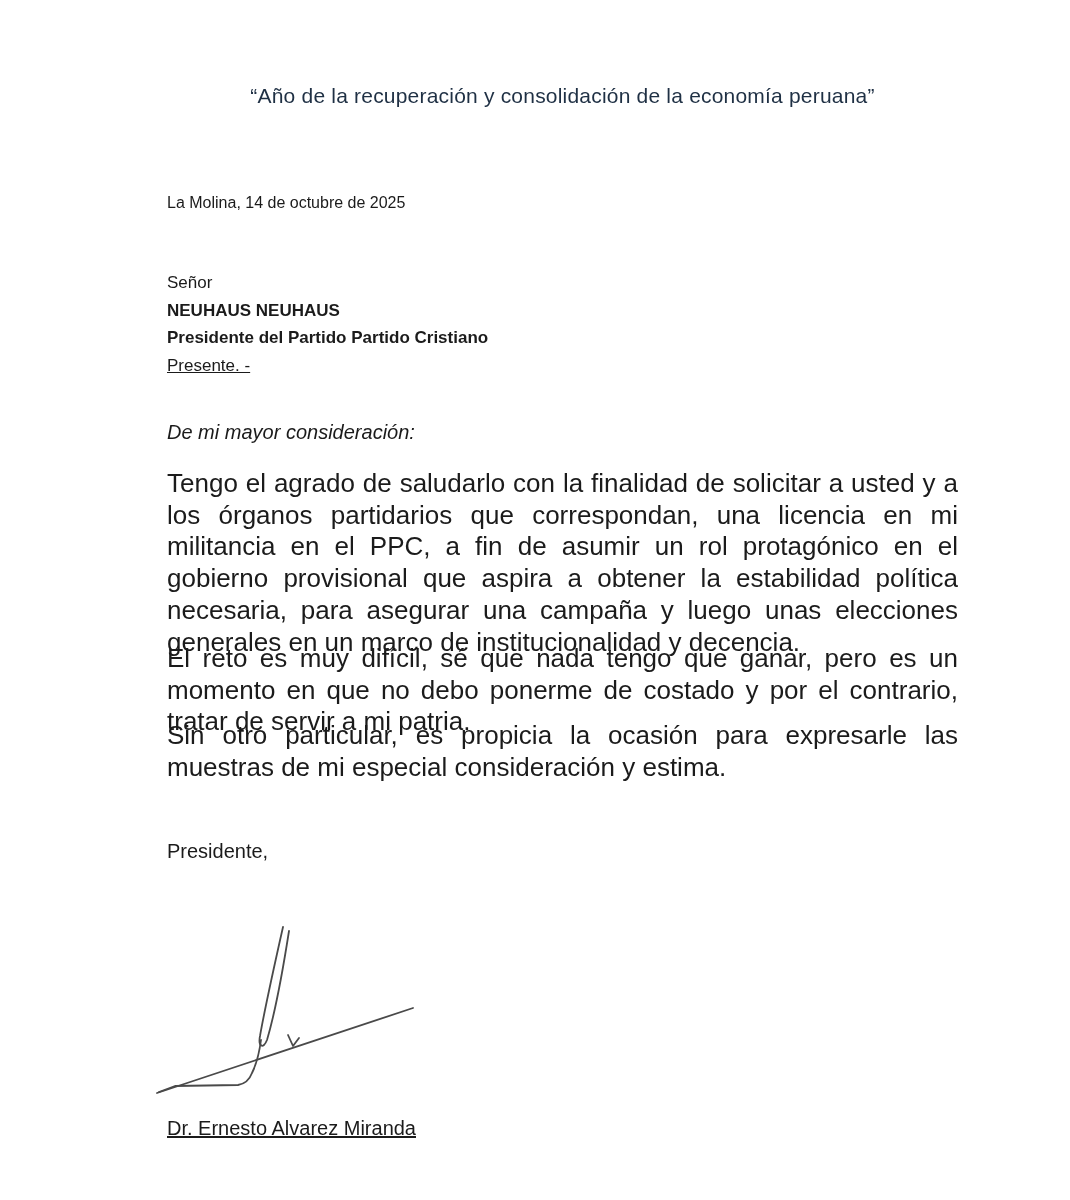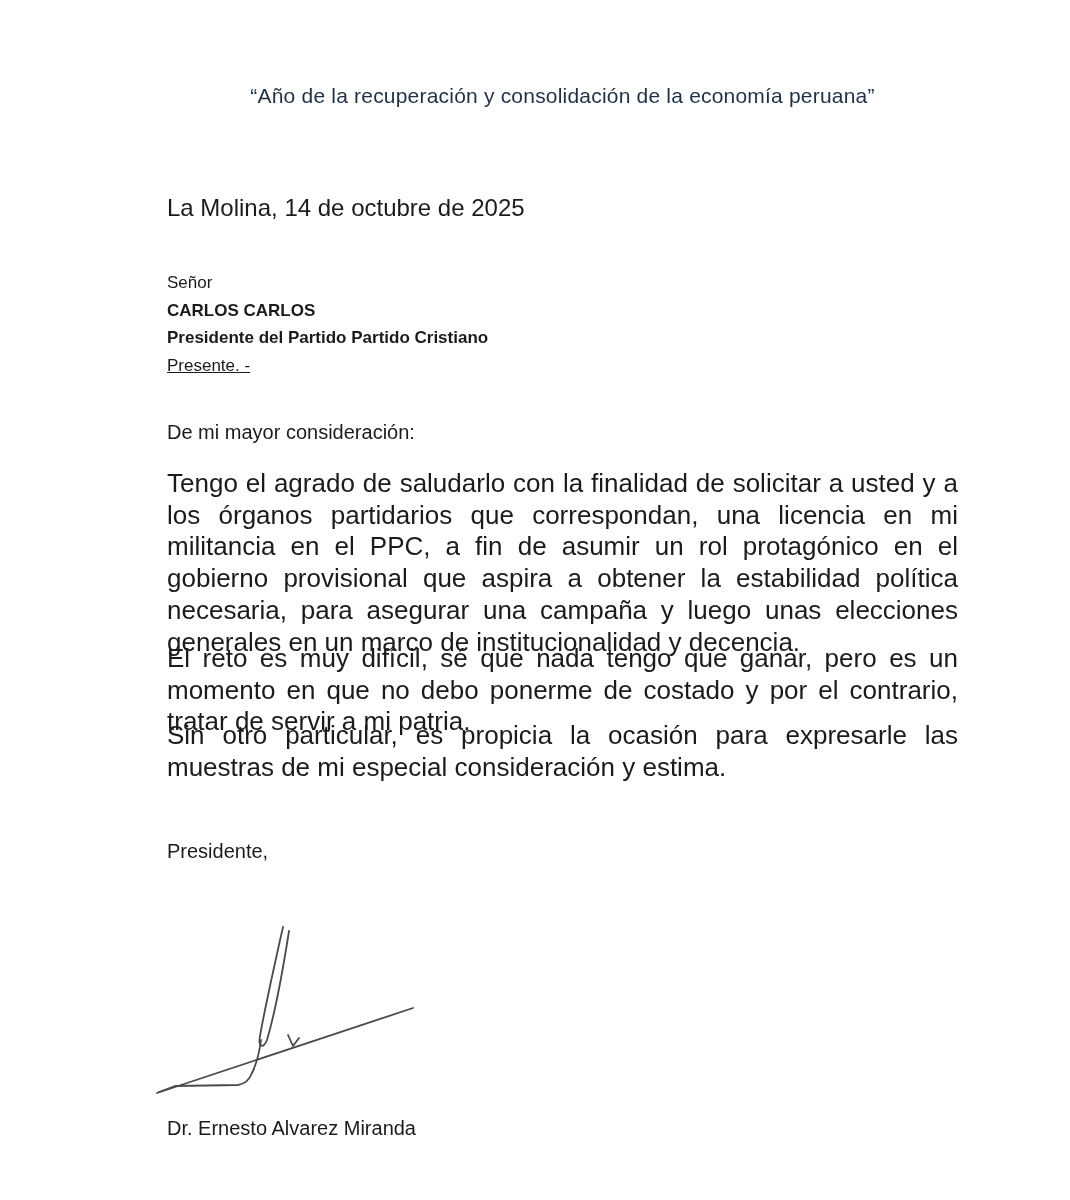--- a/index.html
+++ b/index.html
@@ -19,36 +19,37 @@
     top: 84px;
     text-align: center;
     font-size: 21px;
     color: #1f3044;
     letter-spacing: 0.2px;
   }
   .date-line {
     position: absolute;
     left: 167px;
     top: 194px;
-    font-size: 24px;
+    font-size: 16px;
   }
   .address-block {
     position: absolute;
     left: 167px;
     top: 269px;
     font-size: 17px;
     line-height: 27.5px;
   }
   .address-block .bold { font-weight: bold; }
   .address-block .underline { text-decoration: underline; }
   .greeting {
     position: absolute;
     left: 167px;
     top: 421px;
     font-size: 20px;
+    font-style: italic;
   }
   .para {
     position: absolute;
     left: 167px;
     width: 791px;
     font-size: 26px;
     line-height: 31.7px;
     text-align: justify;
     margin: 0;
   }
@@ -66,34 +67,35 @@
     left: 155px;
     top: 905px;
     width: 320px;
     height: 210px;
   }
   .signer-name {
     position: absolute;
     left: 167px;
     top: 1117px;
     font-size: 20px;
+    text-decoration: underline;
   }
 </style>
 </head>
 <body>
 
 <div class="page">
 
   <div class="quote">“Año de la recuperación y consolidación de la economía peruana”</div>
 
   <div class="date-line">La Molina, 14 de octubre de 2025</div>
 
   <div class="address-block">
     <div>Señor</div>
-    <div class="bold">CARLOS CARLOS</div>
+    <div class="bold">NEUHAUS NEUHAUS</div>
     <div class="bold">Presidente del Partido Partido Cristiano</div>
     <div class="underline">Presente. -</div>
   </div>
 
   <div class="greeting">De mi mayor consideración:</div>
 
   <p class="para para1">Tengo el agrado de saludarlo con la finalidad de solicitar a usted y a los órganos partidarios que correspondan, una licencia en mi militancia en el PPC, a fin de asumir un rol protagónico en el gobierno provisional que aspira a obtener la estabilidad política necesaria, para asegurar una campaña y luego unas elecciones generales en un marco de institucionalidad y decencia.</p>
 
   <p class="para para3">Sin otro particular, es propicia la ocasión para expresarle las muestras de mi especial consideración y estima.</p>
 

